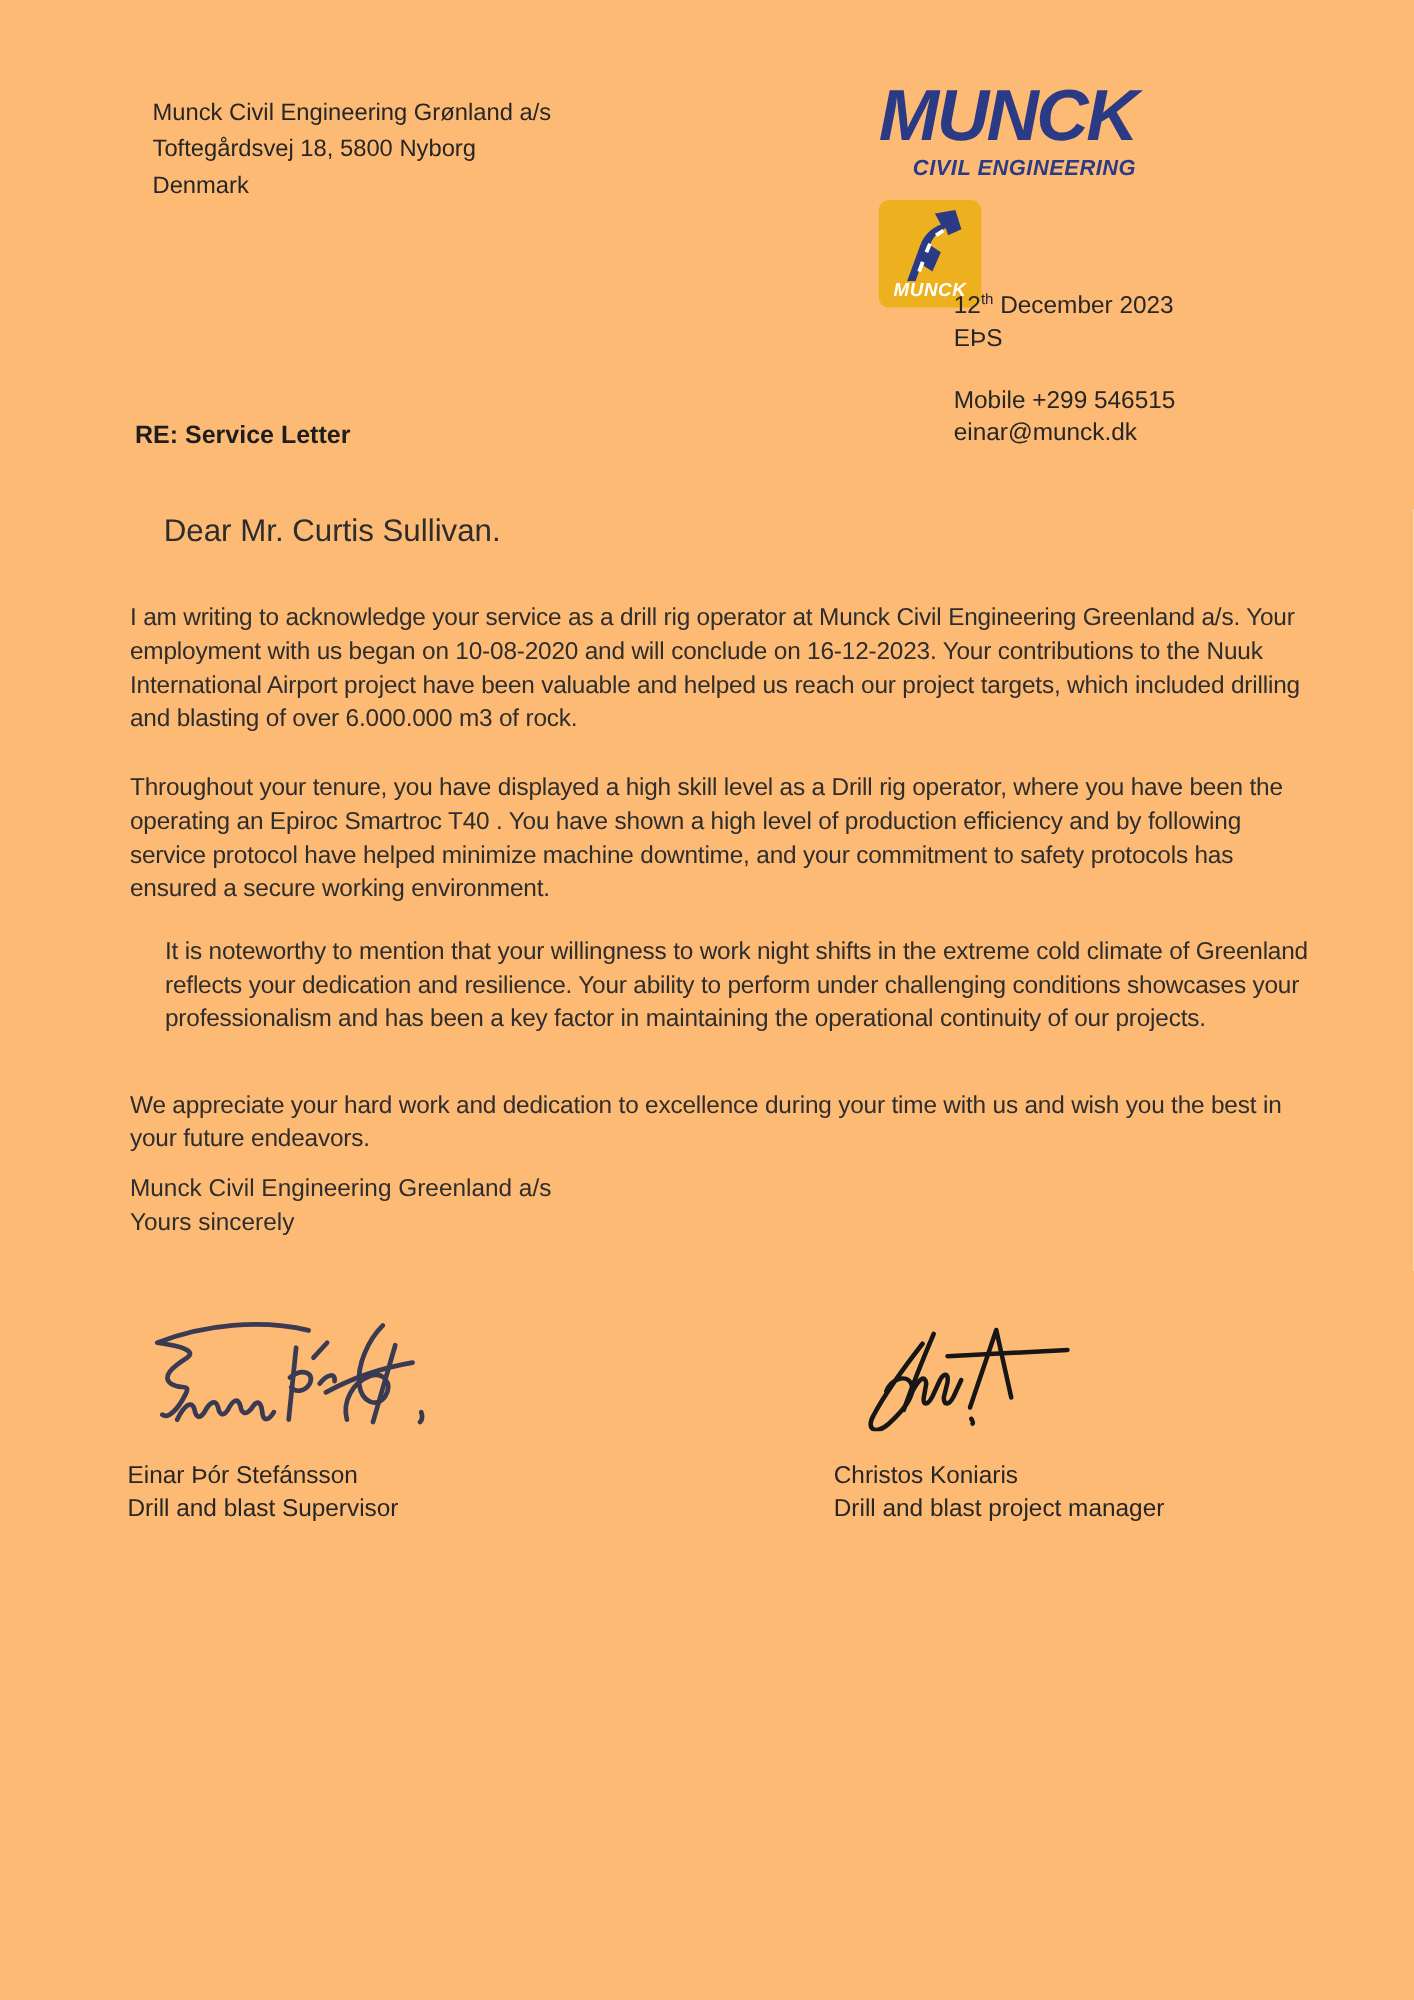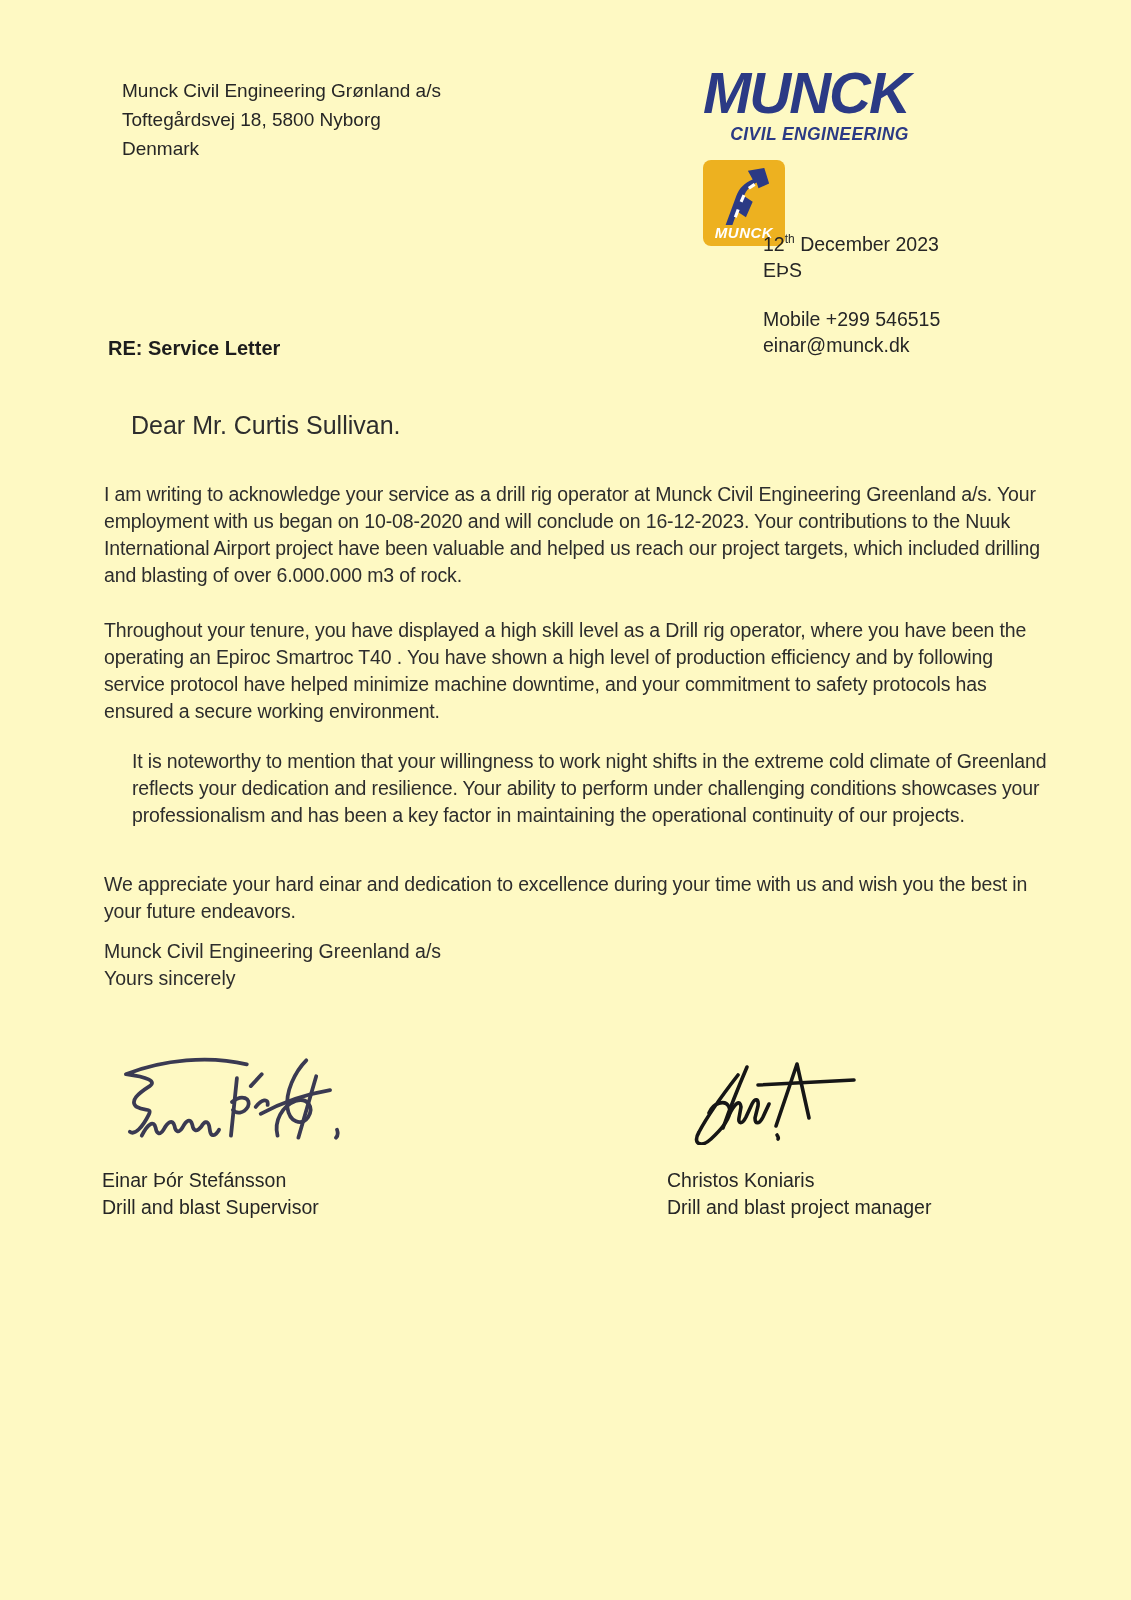--- a/index.html
+++ b/index.html
@@ -1,18 +1,18 @@
 <!DOCTYPE html>
 <html style="--navy: #2b3a85; --yellow: #edb120;"><head>
 <meta charset="utf-8">
 <style>
   :root { --navy:#2b3a85; --yellow:#edb120; }
   html,body { margin:0; padding:0; background:#ffffff; }
   .page {
-    position:relative; width:1131px; height:1600px; background:#fef9c3;
+    position:relative; width:1131px; height:1600px; background:#fdba74;
     font-family:"Liberation Sans","DejaVu Sans",sans-serif; color:#2d2d2d;
     overflow:hidden;
   }
 
   
   .sender { position:absolute; left:122px; top:76px; font-size:19px; line-height:29px; color:#262626; }
 
   
   .logo { position:absolute; left:703px; top:62px; display:flex; align-items:flex-start; gap:15px;flex-direction:column; }
   .logo-text { display:flex; flex-direction:column; align-items:flex-end; padding-top:4px; }
@@ -77,21 +77,21 @@
     <div>Mobile +299 546515</div>
     <div>einar@munck.dk</div>
   </div>
 
   <div class="subject">RE: Service Letter</div>
   <div class="salutation">Dear Mr. Curtis Sullivan.</div>
 
   <p class="para p1">I am writing to acknowledge your service as a drill rig operator at Munck Civil Engineering Greenland a/s. Your employment with us began on 10-08-2020 and will conclude on 16-12-2023. Your contributions to the Nuuk International Airport project have been valuable and helped us reach our project targets, which included drilling and blasting of over 6.000.000 m3 of rock.</p>
   <p class="para p2">Throughout your tenure, you have displayed a high skill level as a Drill rig operator, where you have been the operating an Epiroc Smartroc T40 . You have shown a high level of production efficiency and by following service protocol have helped minimize machine downtime, and your commitment to safety protocols has ensured a secure working environment.</p>
   <p class="para p3">It is noteworthy to mention that your willingness to work night shifts in the extreme cold climate of Greenland reflects your dedication and resilience. Your ability to perform under challenging conditions showcases your professionalism and has been a key factor in maintaining the operational continuity of our projects.</p>
-  <p class="para p4">We appreciate your hard einar and dedication to excellence during your time with us and wish you the best in your future endeavors.</p>
+  <p class="para p4">We appreciate your hard work and dedication to excellence during your time with us and wish you the best in your future endeavors.</p>
 
   <div class="closing">
     <div>Munck Civil Engineering Greenland a/s</div>
     <div>Yours sincerely</div>
   </div>
 
   <svg class="sig sig-left" width="228" height="95" viewBox="0 0 230 95">
     <g fill="none" stroke="#3a3a52" stroke-width="3.8" stroke-linecap="round" stroke-linejoin="round">
       <path d="M136,12 C98,3 52,7 14,22 C36,25 45,29 38,34 C27,41 17,49 25,55 C33,60 41,55 37,63 C31,75 23,84 18,80"></path>
       <path d="M30,84 C36,72 42,68 44,76 C45,82 48,84 52,78 C56,70 61,67 63,74 C64,80 67,82 71,76 C75,68 79,66 81,73 C82,79 85,81 90,75 C93,70 96,68 98,74 L99,80 C100,85 104,85 108,78"></path>

